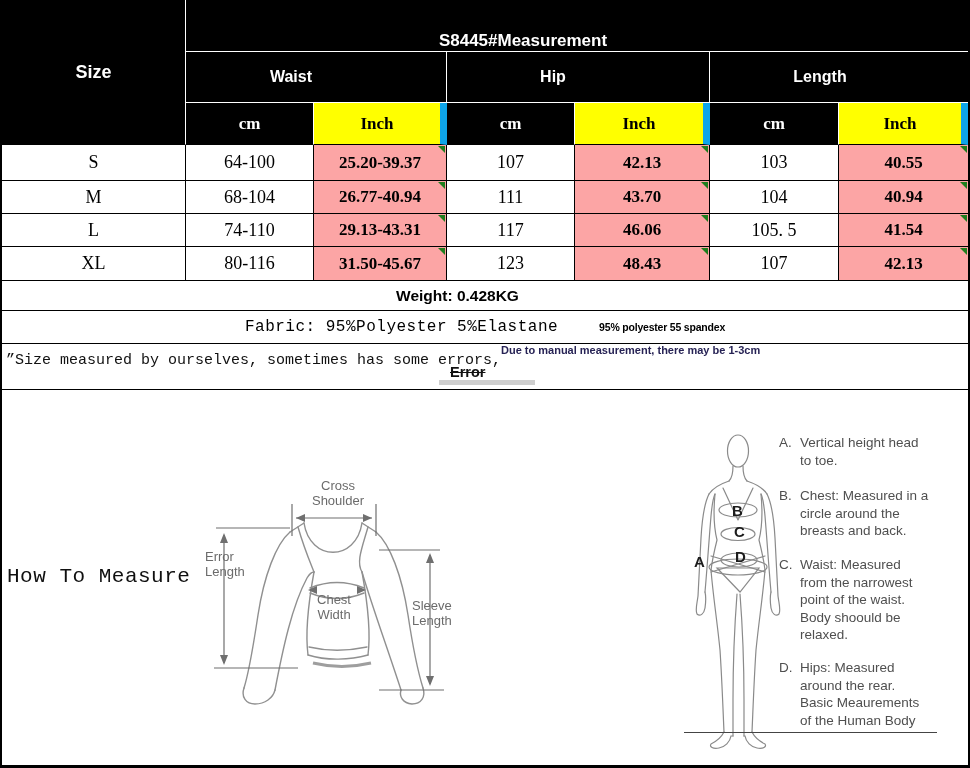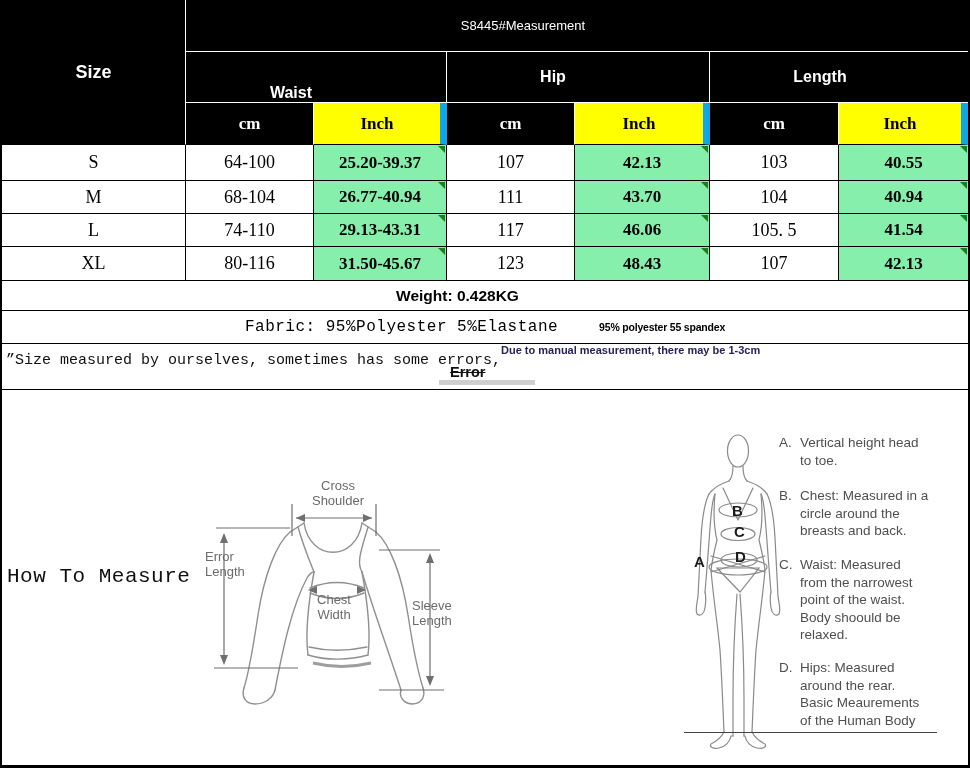--- a/index.html
+++ b/index.html
@@ -7,31 +7,31 @@
         border-left:2px solid #000;border-right:2px solid #000;border-bottom:3px solid #000;
         background:#fff;overflow:hidden;font-family:"Liberation Sans",sans-serif;}
   
   .tbl{position:absolute;top:0;left:0;width:966px;display:grid;
        grid-template-columns:184px 128px 133px 128px 135px 129px 129px;
        grid-template-rows:52px 51px 42px 36px 33px 33px 34px 30px 33px 46px;}
   .c{box-sizing:border-box;display:flex;align-items:center;justify-content:center;
      border-right:1px solid #000;border-bottom:1px solid #000;position:relative;background:#fff;}
   .hb{background:#000;color:#fff;border-right:1px solid #fff;border-bottom:1px solid #fff;}
   .noR{border-right:none;}
-  .title{grid-column:2/8;grid-row:1;font-weight:normal;font-size:13px;padding-right:108px;}
+  .title{grid-column:2/8;grid-row:1;font-weight:bold;font-size:17px;padding-right:108px;align-items:flex-end;}
   .sizeHead{grid-column:1;grid-row:1/4;font-weight:bold;font-size:18px;border-bottom:1px solid #000;}
   .grp{font-weight:bold;font-size:16px;}
-  .grpWaist{grid-column:2/4;grid-row:2;padding-right:50px;align-items:flex-end;}
+  .grpWaist{grid-column:2/4;grid-row:2;padding-right:50px;}
   .grpHip{grid-column:4/6;grid-row:2;padding-right:50px;}
   .grpLen{grid-column:6/8;grid-row:2;padding-right:38px;}
   .unit{font-family:"Liberation Serif",serif;font-weight:bold;font-size:17px;}
   .unitCm{background:#000;color:#fff;border-right:1px solid #fff;border-bottom:1px solid #000;}
   .unitIn{background:#ffff00;color:#000;border-right:7px solid #0ea5e9;border-bottom:1px solid #000;}
   .ser{font-family:"Liberation Serif",serif;font-size:18px;}
-  .inch{background:#86efac;font-weight:bold;font-size:17px;}
+  .inch{background:#fca5a5;font-weight:bold;font-size:17px;}
   .inch::after{content:"";position:absolute;top:1px;right:1px;width:0;height:0;
                border-top:7px solid #1e7e1e;border-left:7px solid transparent;}
   .span7{grid-column:1/8;}
   .weight{font-weight:bold;font-size:15.5px;padding-right:55px;}
   .fabric{font-family:"Liberation Mono",monospace;font-size:16px;letter-spacing:0.5px;}
   .fabricSmall{font-family:"Liberation Sans",sans-serif;font-weight:bold;font-size:10.5px;
                letter-spacing:-0.2px;margin-left:9px;padding-left:32px;}
   .noteCell{display:block;}
   .noteQuote{position:absolute;left:4px;top:8px;font-family:"Liberation Mono",monospace;font-size:15px;color:#111;}
   .noteBlue{position:absolute;left:499px;top:0;font-weight:bold;font-size:11px;color:#272355;}

